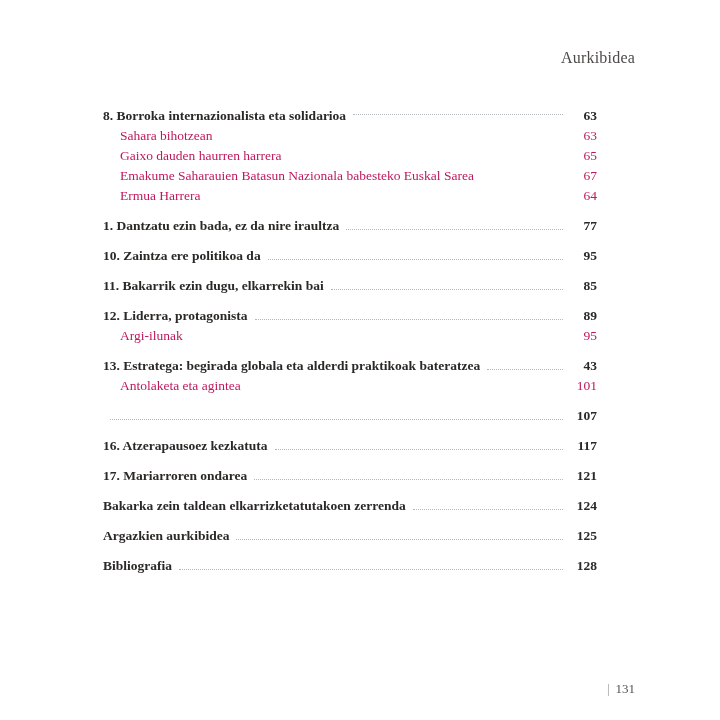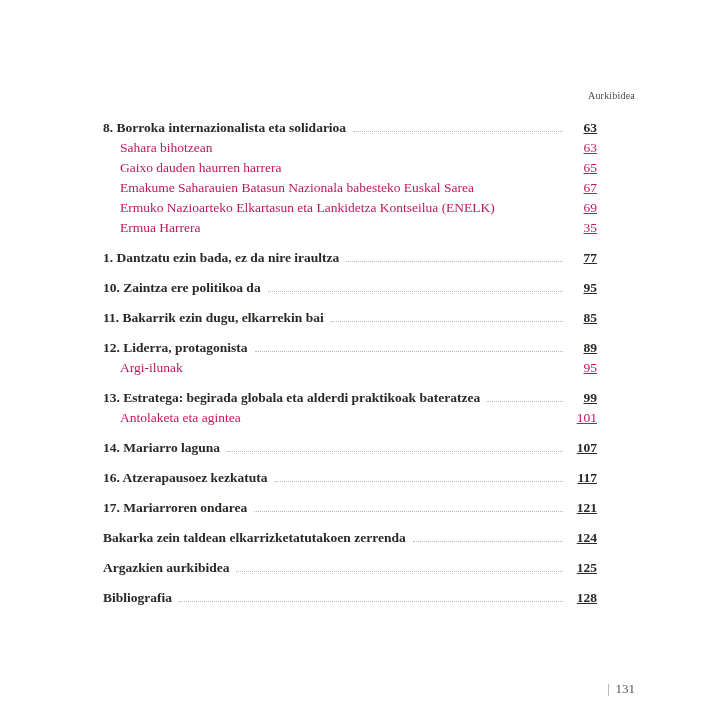--- a/index.html
+++ b/index.html
@@ -14,66 +14,65 @@
   .page {
     position: relative;
     width: 720px;
     height: 720px;
     background: #ffffff;
   }
   .running-head {
     position: absolute;
     top: 49px;
     right: 85px;
-    font-size: 10px;
+    font-size: 16px;
     color: #4c4a47;
     letter-spacing: 0.2px;
-    margin-top: 41px;
   }
   .toc {
     position: absolute;
     top: 102px;
     left: 103px;
     width: 494px;
   }
   .row {
     display: flex;
     align-items: baseline;
     line-height: 20px;
     font-size: 13.5px;
     color: #be185d;
   }
   .row.chapter {
     margin-top: 10px;
     font-weight: bold;
     color: #2b2926;
   }
   .row.chapter:first-child {
-    margin-top: 16px;
+    margin-top: 4px;
+    align-items: center;
   }
   .row.sub .label {
     padding-left: 17px;
   }
   .label {
     white-space: nowrap;
   }
   .leader {
     flex: 1;
     border-bottom: 1px dotted #b3b7bf;
     margin: 0 6px 3px 7px;
     min-width: 12px;
   }
   .spacer {
     flex: 1;
   }
   .pagenum {
     min-width: 28px;
     text-align: right;
     white-space: nowrap;
-    text-decoration: underline;
   }
   .row.sub .pagenum {
     font-weight: normal;
   }
   .folio {
     position: absolute;
     top: 653px;
     right: 85px;
     font-size: 13px;
     color: #55534f;
@@ -106,28 +105,23 @@
         <span class="label">Gaixo dauden haurren harrera</span>
         <span class="spacer"></span>
         <span class="pagenum">65</span>
       </div>
       <div class="row sub">
         <span class="label">Emakume Saharauien Batasun Nazionala babesteko Euskal Sarea</span>
         <span class="spacer"></span>
         <span class="pagenum">67</span>
       </div>
       <div class="row sub">
-        <span class="label">Ermuko Nazioarteko Elkartasun eta Lankidetza Kontseilua (ENELK)</span>
-        <span class="spacer"></span>
-        <span class="pagenum">69</span>
-      </div>
-      <div class="row sub">
         <span class="label">Ermua Harrera</span>
         <span class="spacer"></span>
-        <span class="pagenum">35</span>
+        <span class="pagenum">64</span>
       </div>
       <div class="row chapter">
         <span class="label">1. Dantzatu ezin bada, ez da nire iraultza</span>
         <span class="leader"></span>
         <span class="pagenum">77</span>
       </div>
       <div class="row chapter">
         <span class="label">10. Zaintza ere politikoa da</span>
         <span class="leader"></span>
         <span class="pagenum">95</span>
@@ -143,29 +137,28 @@
         <span class="pagenum">89</span>
       </div>
       <div class="row sub">
         <span class="label">Argi-ilunak</span>
         <span class="spacer"></span>
         <span class="pagenum">95</span>
       </div>
       <div class="row chapter">
         <span class="label">13. Estratega: begirada globala eta alderdi praktikoak bateratzea</span>
         <span class="leader"></span>
-        <span class="pagenum">99</span>
+        <span class="pagenum">43</span>
       </div>
       <div class="row sub">
         <span class="label">Antolaketa eta agintea</span>
         <span class="spacer"></span>
         <span class="pagenum">101</span>
       </div>
       <div class="row chapter">
-        <span class="label">14. Mariarro laguna</span>
         <span class="leader"></span>
         <span class="pagenum">107</span>
       </div>
       <div class="row chapter">
         <span class="label">16. Atzerapausoez kezkatuta</span>
         <span class="leader"></span>
         <span class="pagenum">117</span>
       </div>
       <div class="row chapter">
         <span class="label">17. Mariarroren ondarea</span>

